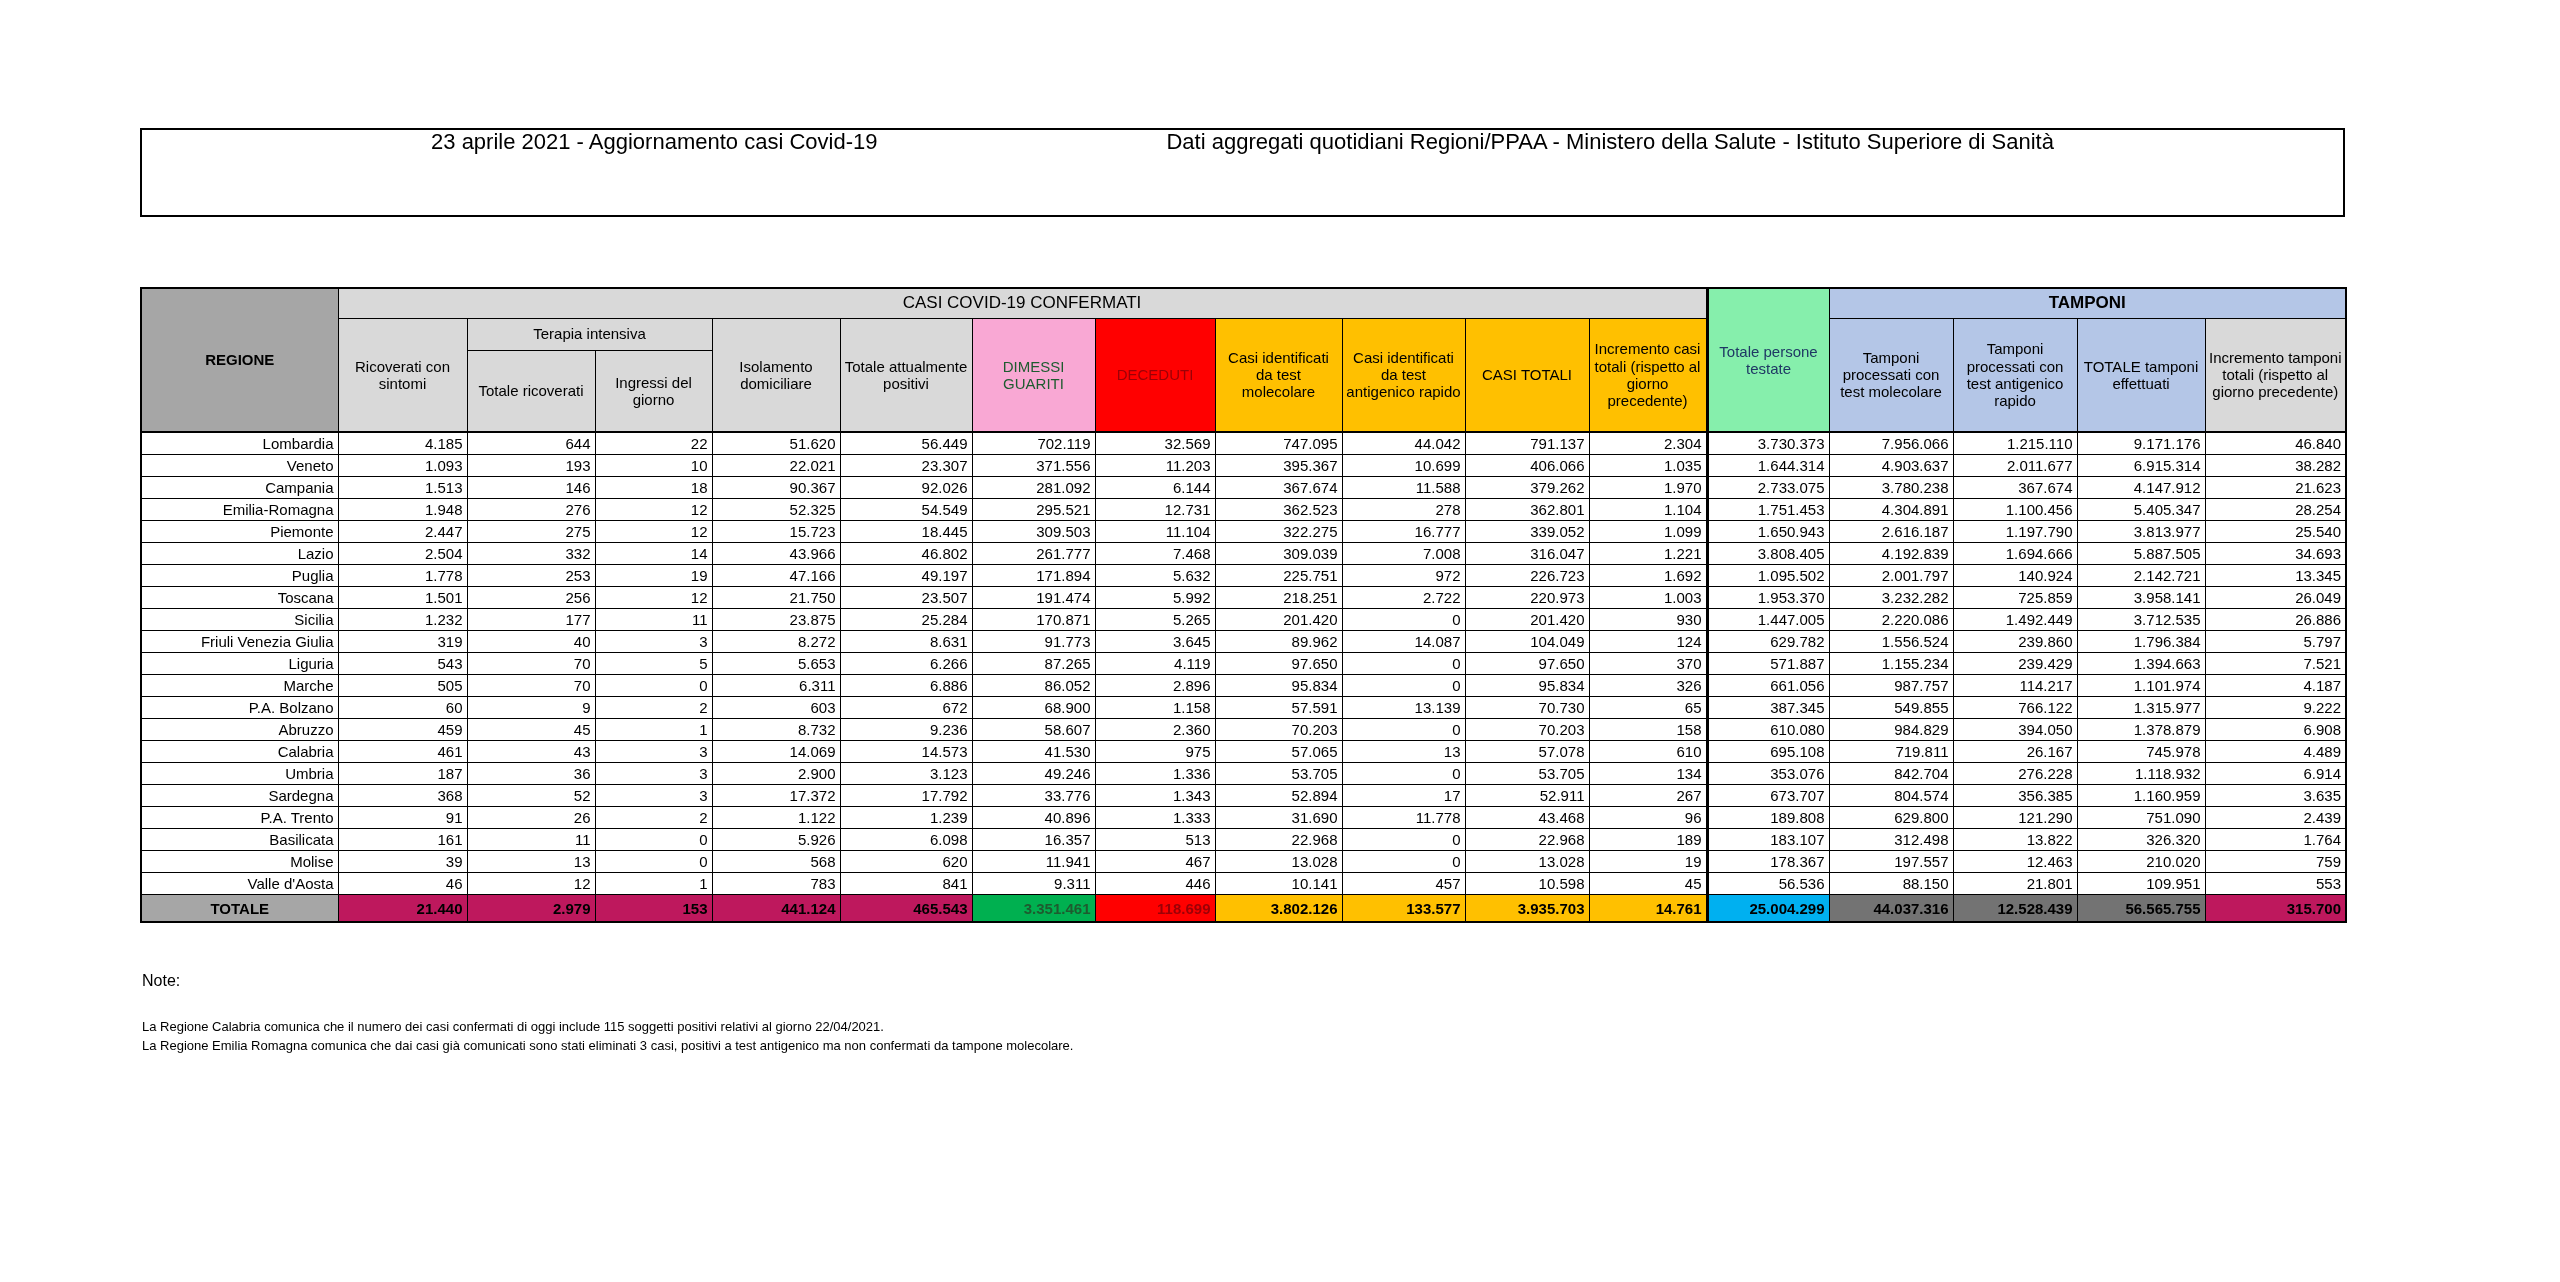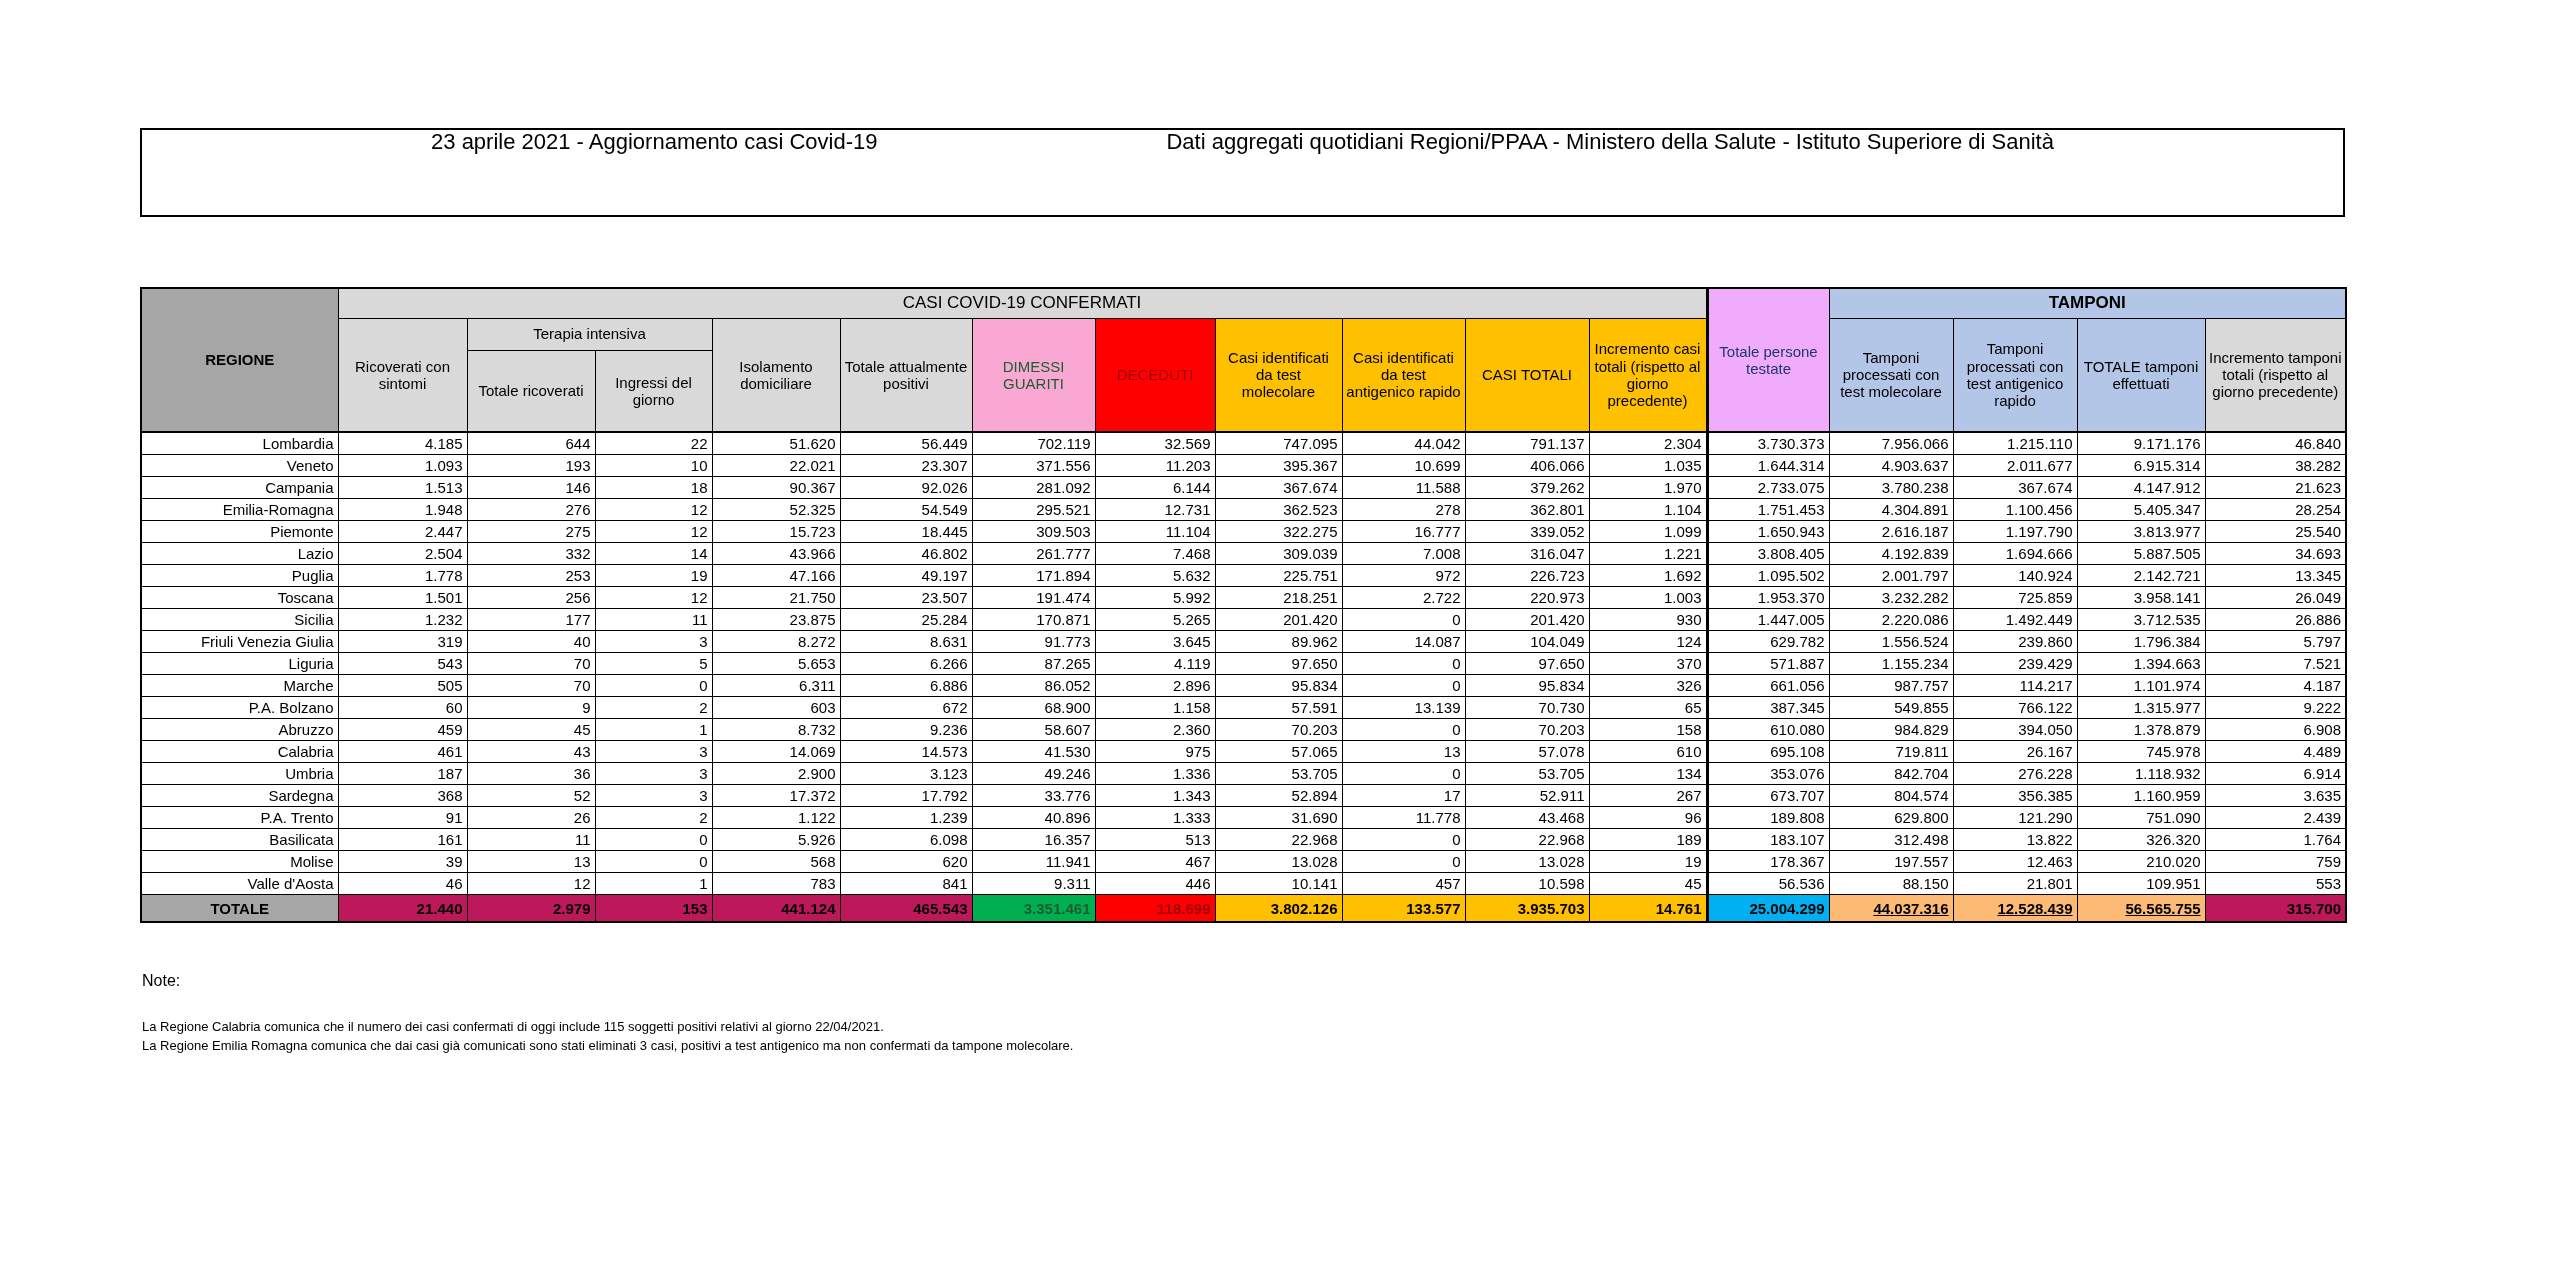--- a/index.html
+++ b/index.html
@@ -24,38 +24,38 @@
     font-weight:normal;text-align:center;vertical-align:middle;
     background:#D9D9D9;padding:1px 3px;line-height:1.15;
   }
   thead{border-bottom:2px solid #000;}
   tr.r1{height:30px;} tr.r2{height:32px;} tr.r3{height:82px;}
   .h-regione{background:#A6A6A6;font-weight:bold;}
   .h-banner{background:#D9D9D9;font-weight:normal;font-size:17px;}
   .h-green{background:#f9a8d4;color:#1E5B2F;}
   .h-red{background:#FF0000;color:#9C0006;}
   .h-orange{background:#FFC000;}
-  .h-cyan{background:#f0abfc;color:#1F3864;margin-left:28px;}
+  .h-cyan{background:#86efac;color:#1F3864;margin-left:28px;}
   .h-blue{background:#B4C6E7;}
   .h-tamponi{background:#B4C6E7;font-weight:bold;font-size:17px;}
   tbody td{
     height:21px;background:#fff;text-align:right;
     padding:0 4px;white-space:nowrap;
   }
   tbody td.region{text-align:right;}
   tfoot td{
     height:26px;background:#be185d;font-weight:bold;text-align:right;
     padding:0 4px;white-space:nowrap;
   }
   tfoot td.t-label{background:#A6A6A6;text-align:center;margin-top:26px;}
   tfoot td.t5{background:#00B050;color:#1E5B2F;}
   tfoot td.t6{background:#FF0000;color:#9C0006;}
   tfoot td.t7,tfoot td.t8,tfoot td.t9,tfoot td.t10{background:#FFC000;}
   tfoot td.t11{background:#00B0F0;}
-  tfoot td.t12,tfoot td.t13,tfoot td.t14{background:#fdba74;text-decoration:underline;}
+  tfoot td.t12,tfoot td.t13,tfoot td.t14{background:#737373;}
   .bl-thick{border-left:3px solid #000 !important;}
   .notes{position:absolute;left:142px;top:972px;}
   .notes-heading{font-size:16px;margin-bottom:28px;}
   .note-line{font-size:13px;line-height:1.45;}
 </style>
 </head>
 <body>
 
 <div class="title-box">
   <div class="title-line">23 aprile 2021 - Aggiornamento casi Covid-19</div>

